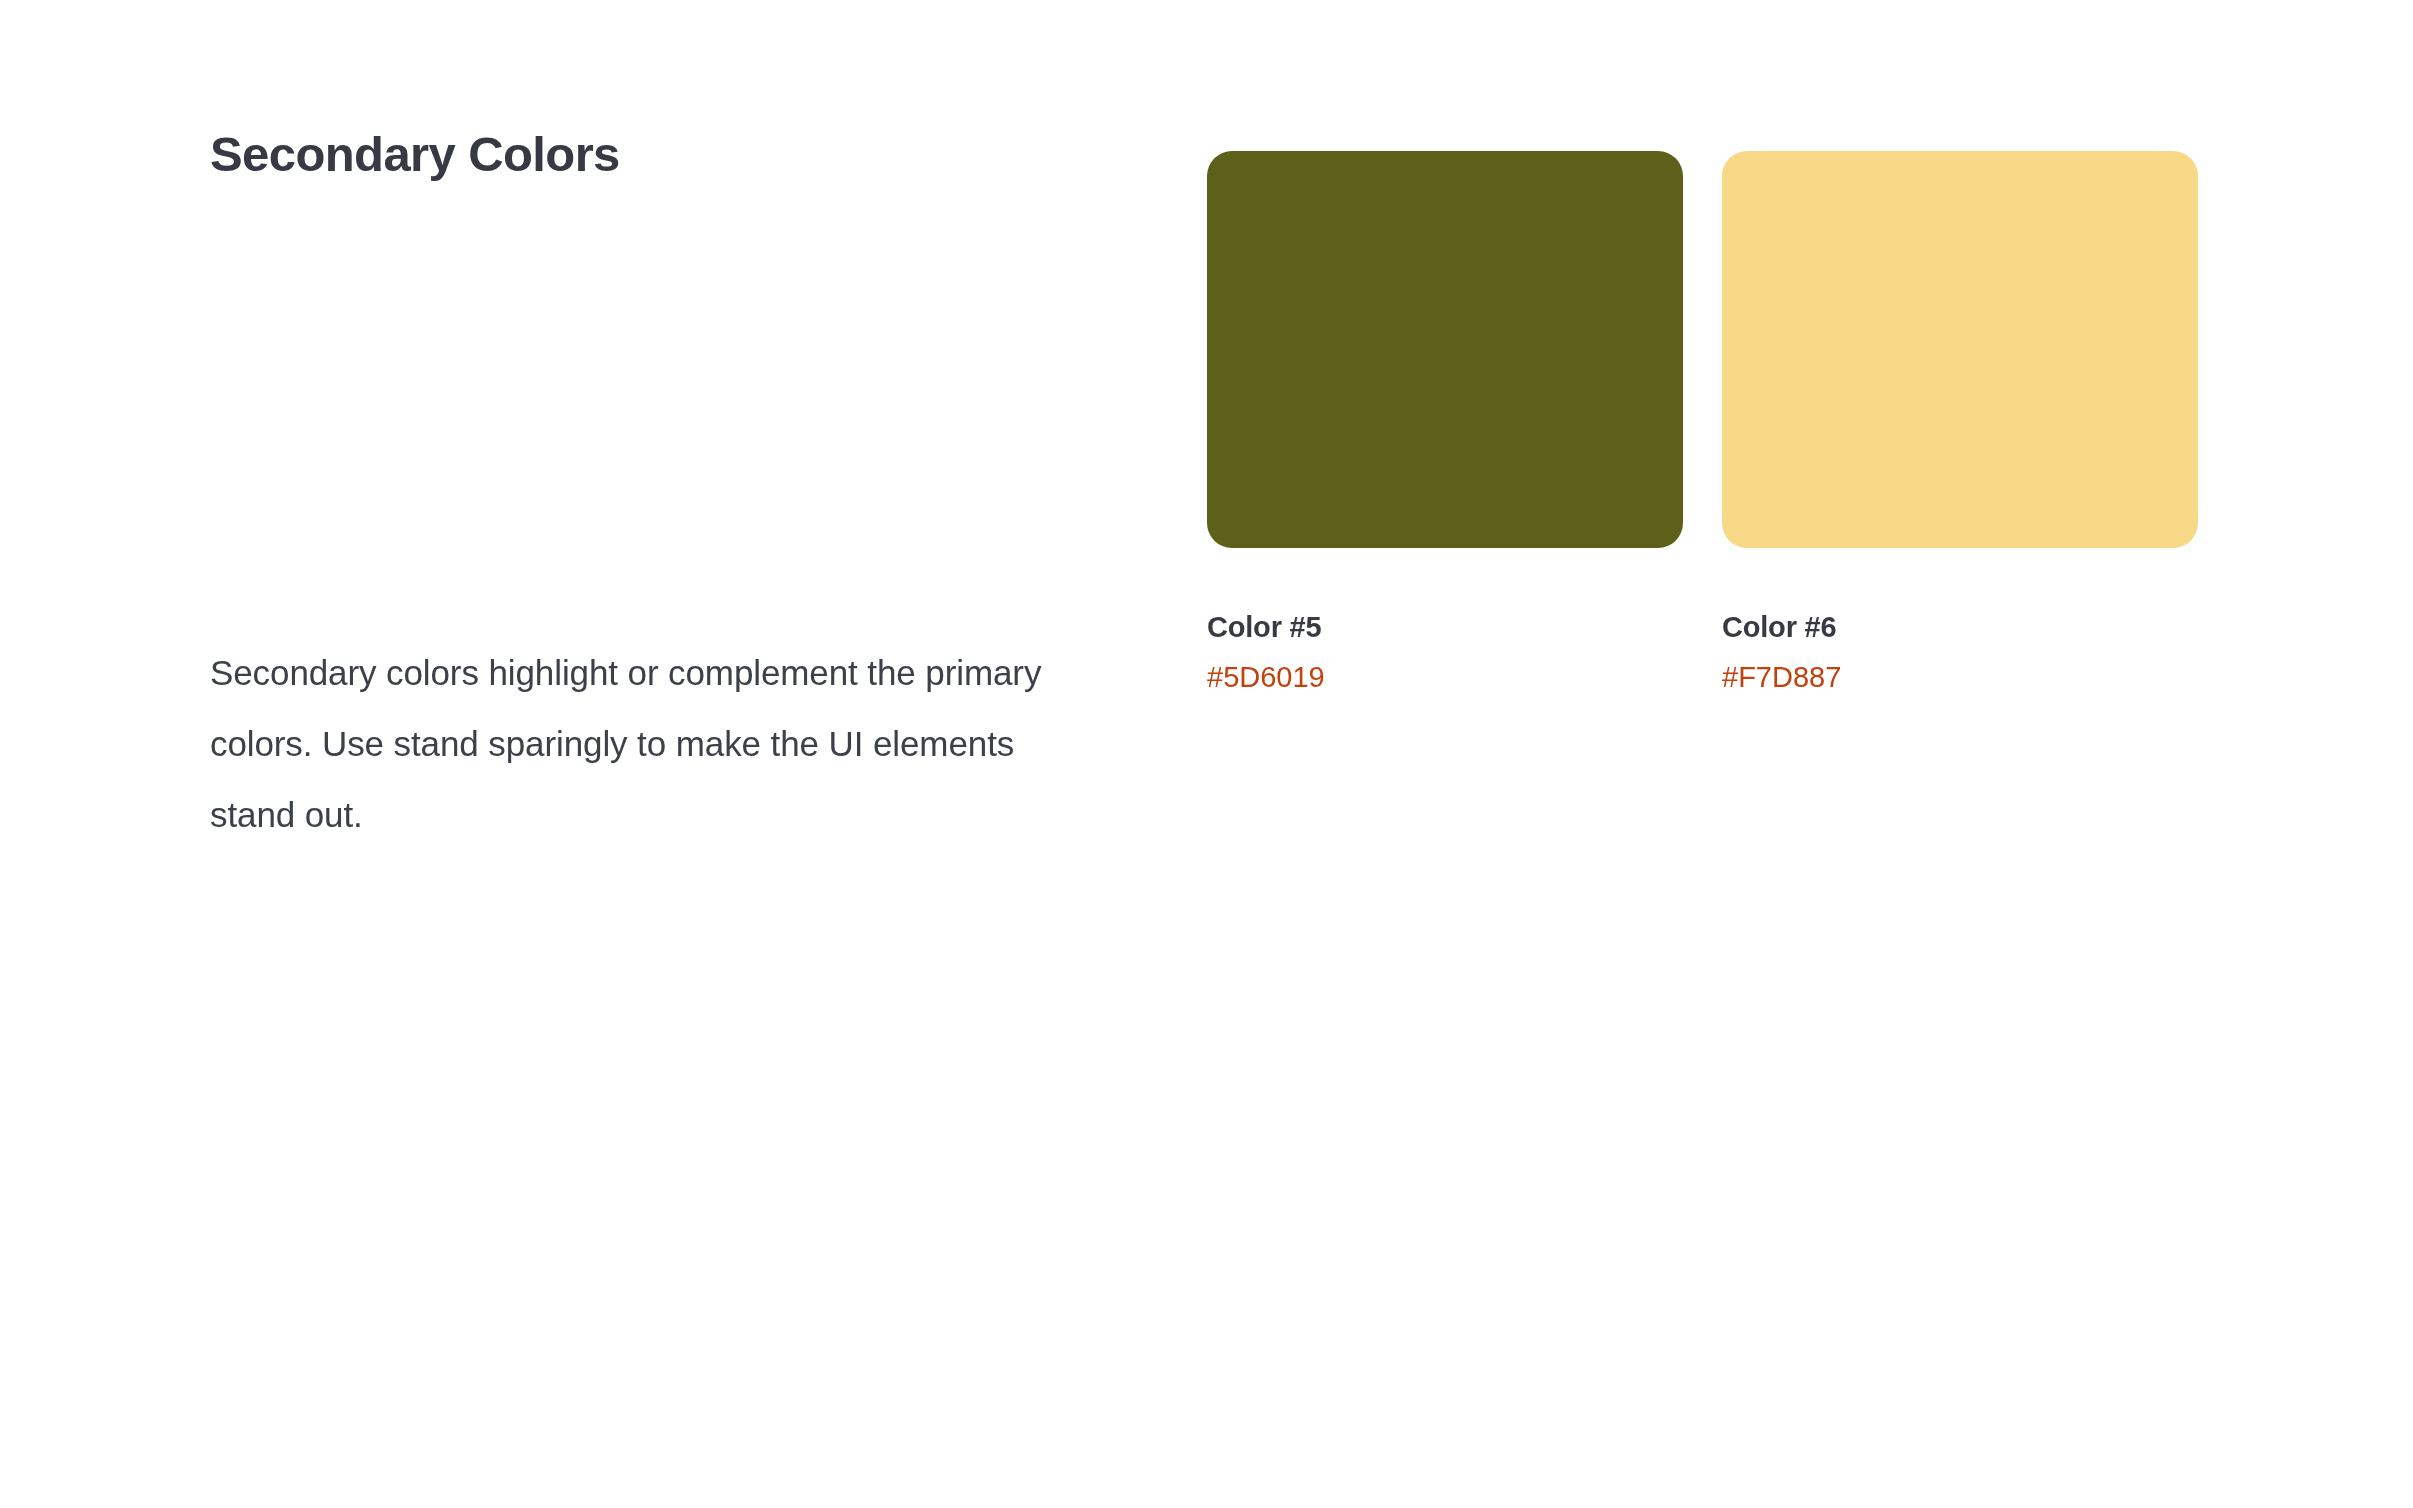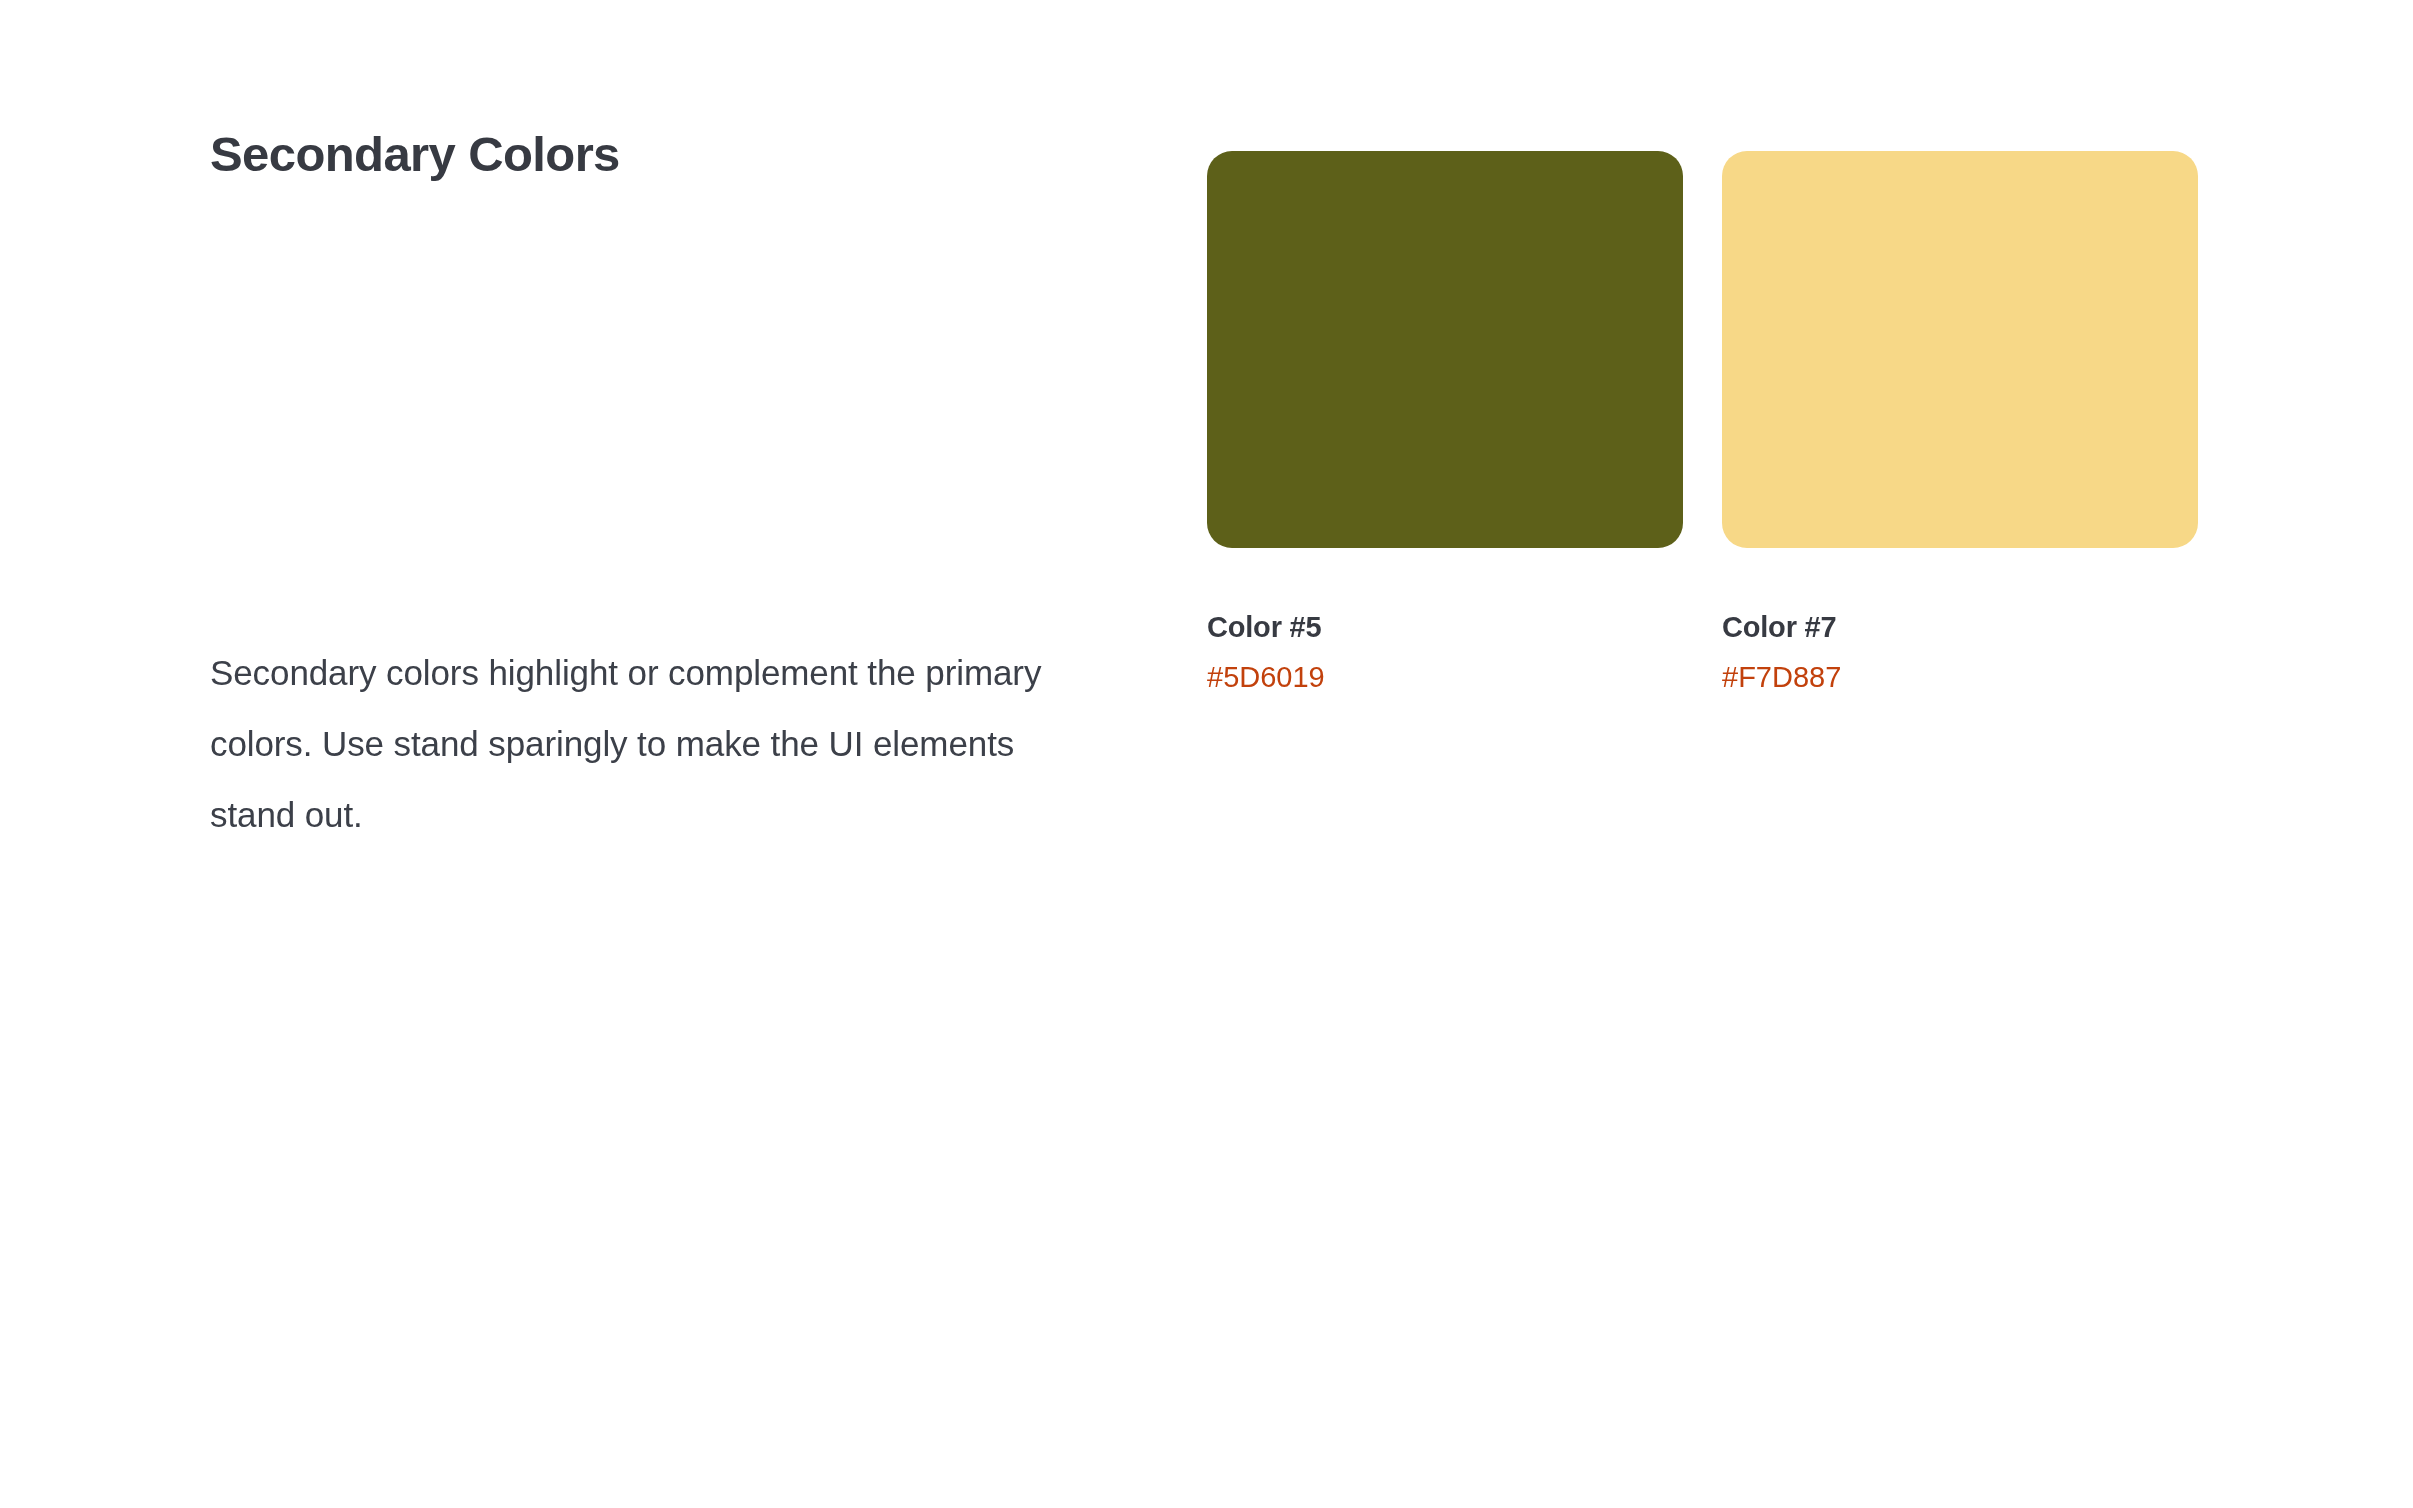--- a/index.html
+++ b/index.html
@@ -109,19 +109,19 @@
 
     <div class="swatch-card">
       <div class="swatch-chip" style="background: rgb(93, 96, 25);"></div>
       <div class="swatch-name">Color #5</div>
       <div class="swatch-hex">#5D6019</div>
     </div>
 
 
     <div class="swatch-card">
       <div class="swatch-chip" style="background: rgb(247, 216, 135);"></div>
-      <div class="swatch-name">Color #7</div>
+      <div class="swatch-name">Color #6</div>
       <div class="swatch-hex">#F7D887</div>
     </div>
 
   </div>
 </div>
 
 
 </body></html>

